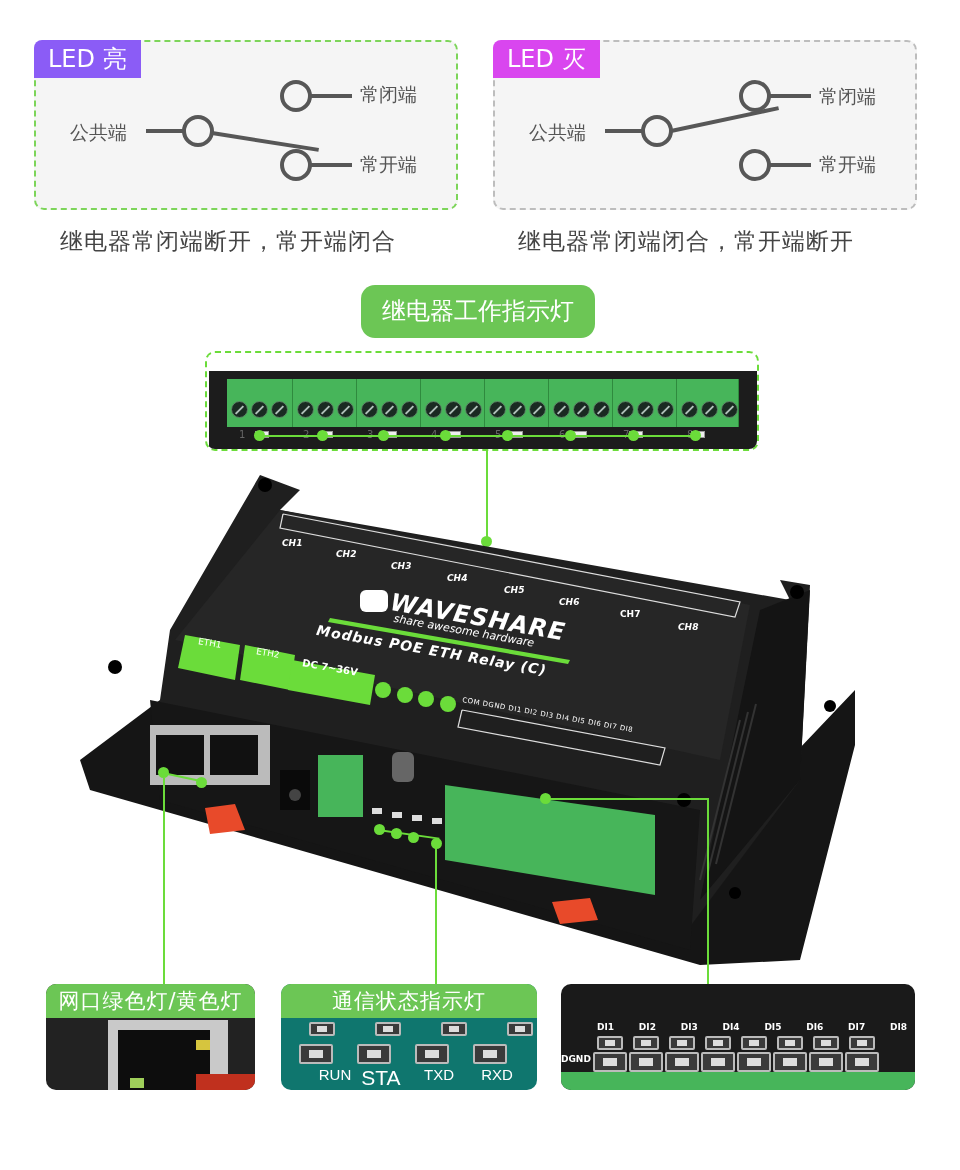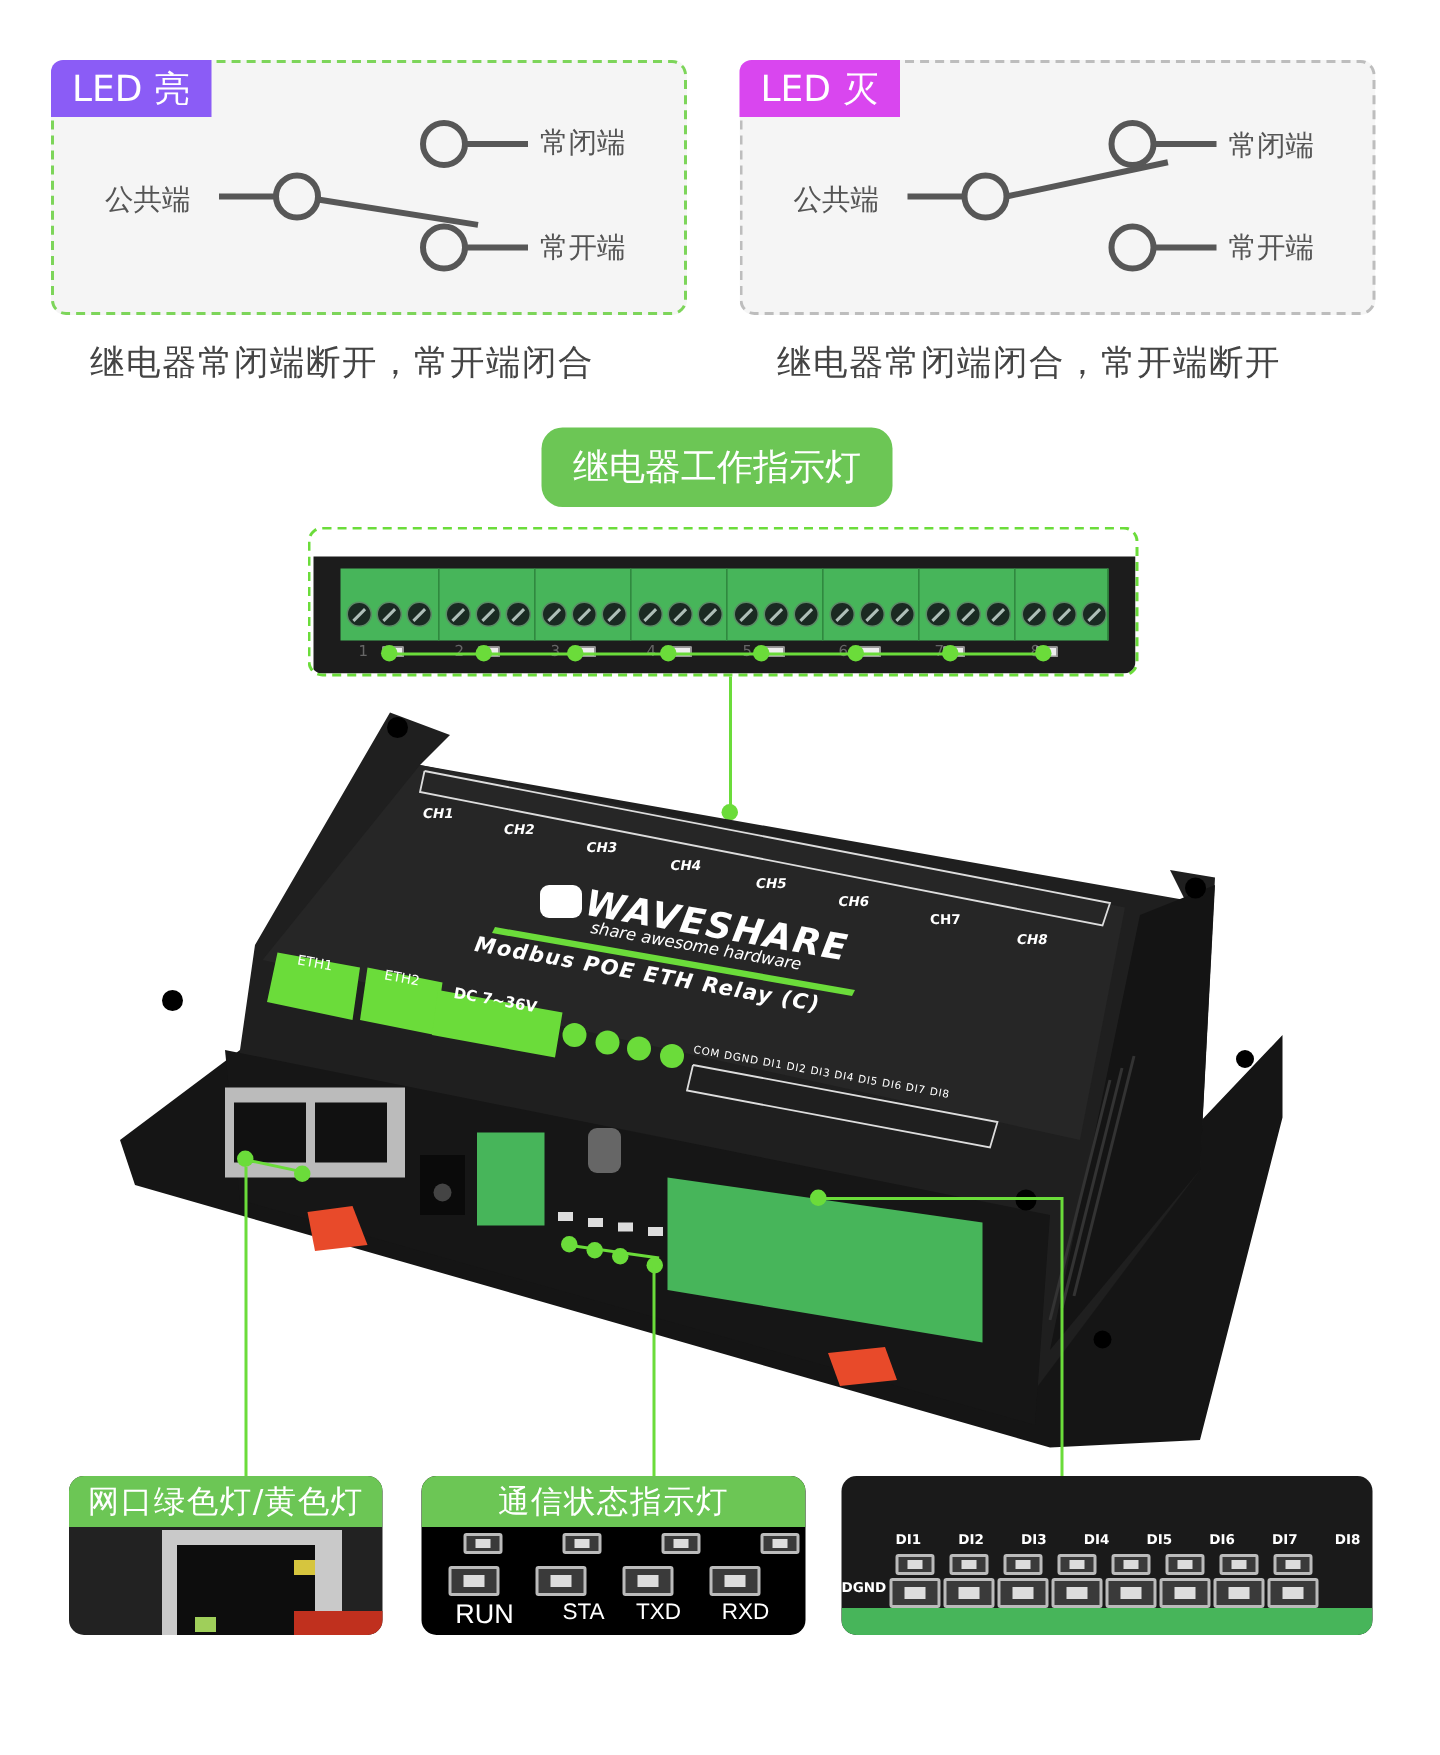--- a/index.html
+++ b/index.html
@@ -244,36 +244,36 @@
 <div class="bottom-card" style="left:46px;width:209px">
   <div class="hdr">网口绿色灯/黄色灯</div>
   <div class="abs" style="left:62px;top:36px;width:120px;height:70px;background:#c9c9c9">
     <div class="abs" style="left:10px;top:10px;width:92px;height:60px;background:#0d0d0d"></div>
     <div class="abs" style="left:22px;top:58px;width:14px;height:10px;background:#9fcf5a"></div>
     <div class="abs" style="left:88px;top:20px;width:14px;height:10px;background:#d6c53e"></div>
   </div>
   <div class="abs" style="left:150px;top:90px;width:70px;height:20px;background:#c0301e"></div>
 </div>
 
-<div class="bottom-card" style="left:281px;width:256px;background:#000000">
+<div class="bottom-card" style="left:281px;width:256px;background:#0f766e">
   <div class="hdr">通信状态指示灯</div>
   <div class="ledrow" style="left:24px;top:38px;gap:32px">
     <div class="smd small" style="margin:0 4px"></div>
       <div class="smd small" style="margin:0 4px"></div>
       <div class="smd small" style="margin:0 4px"></div>
       <div class="smd small" style="margin:0 4px"></div>
   </div>
   <div class="ledrow" style="left:18px;top:60px;gap:24px">
     <div class="smd"></div>
       <div class="smd"></div>
       <div class="smd"></div>
       <div class="smd"></div>
   </div>
-  <div class="abs" style="left:20px;top:82px;width:44px;text-align:center;font-family:'Liberation Sans',sans-serif;font-size:18px;color:#fff">RUN</div>
-  <div class="abs" style="left:78px;top:82px;width:44px;text-align:right;font-family:'Liberation Sans',sans-serif;font-size:15px;color:#fff">STA</div>
+  <div class="abs" style="left:32px;top:82px;width:44px;text-align:center;font-family:'Liberation Sans',sans-serif;font-size:15px;color:#fff">RUN</div>
+  <div class="abs" style="left:78px;top:82px;width:44px;text-align:center;font-family:'Liberation Sans',sans-serif;font-size:21px;color:#fff">STA</div>
   <div class="abs" style="left:136px;top:82px;width:44px;text-align:center;font-family:'Liberation Sans',sans-serif;font-size:15px;color:#fff">TXD</div>
   <div class="abs" style="left:194px;top:82px;width:44px;text-align:center;font-family:'Liberation Sans',sans-serif;font-size:15px;color:#fff">RXD</div>
 </div>
 
 <div class="bottom-card" style="left:561px;width:354px;background:#1a1a1a">
   <div class="abs" style="left:0;top:70px;font-size:9px;font-weight:bold;color:#fff">DGND</div>
   <div class="abs" style="left:36px;top:38px;width:310px;display:flex;justify-content:space-between;font-size:9px;font-weight:bold;color:#fff">
     <span>DI1</span>
       <span>DI2</span>
       <span>DI3</span>

